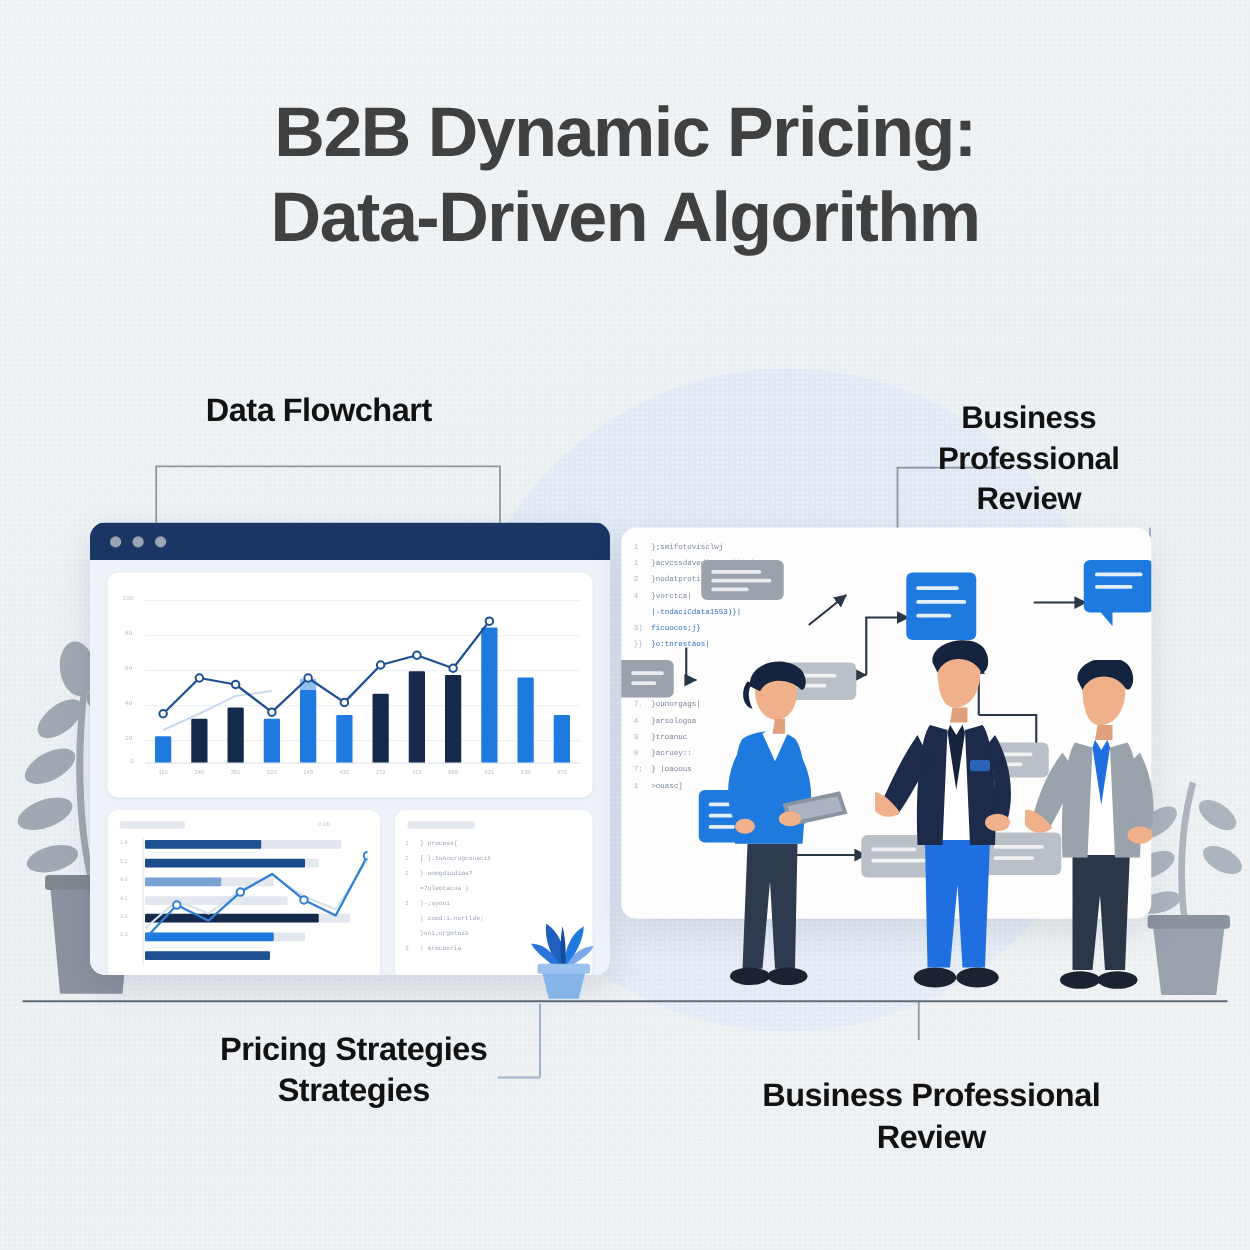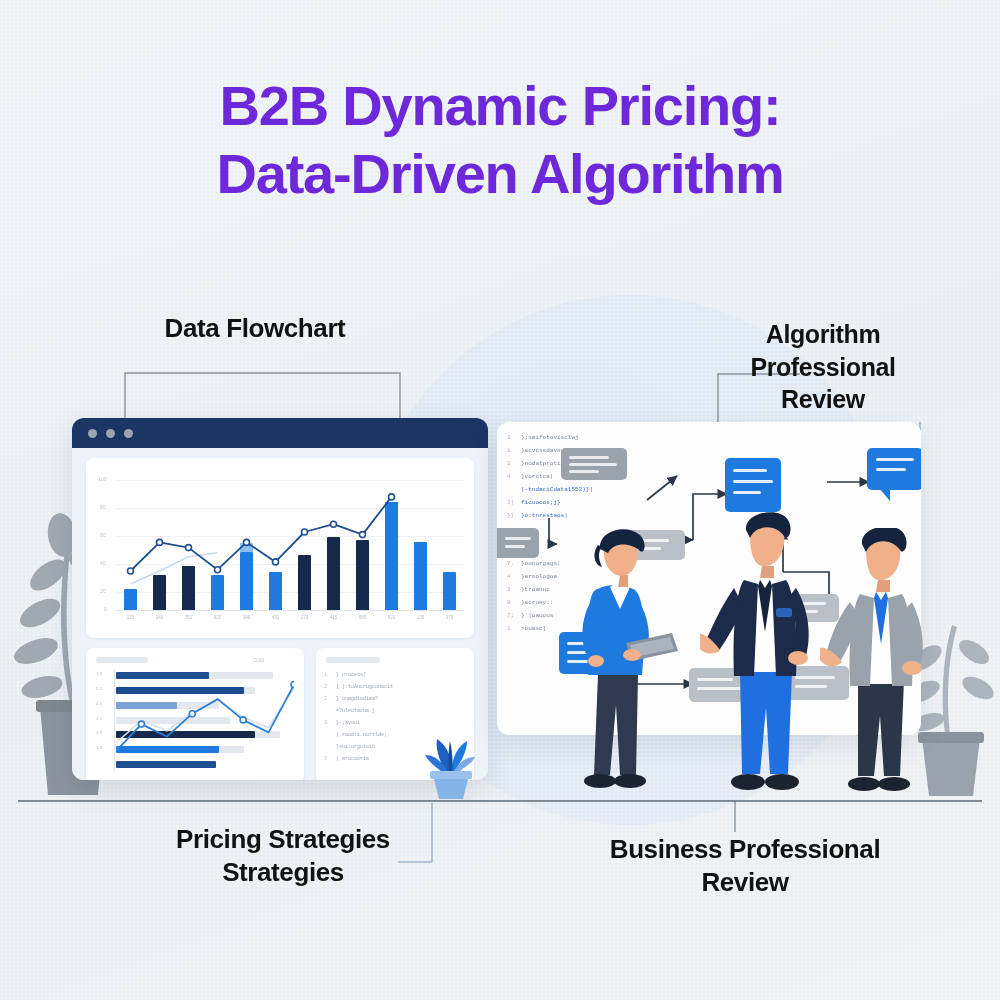--- a/index.html
+++ b/index.html
@@ -19,32 +19,32 @@
     background:radial-gradient(circle at 40% 35%, #dce6f4 0%, #dfe8f5 55%, #e4ebf5 100%);
     opacity:.85;
   }
   .bg-noise{inset:0;opacity:.35;
     background-image:radial-gradient(#ffffff 1px, transparent 1px);
     background-size:4px 4px;}
 
   
   .title{
     left:0;top:72px;width:1000px;text-align:center;
-    font-size:56px;line-height:1.22;font-weight:700;color:#6d28d9;
+    font-size:56px;line-height:1.22;font-weight:700;color:#404040;
     letter-spacing:-1.2px;
   }
   .title .l2{display:block;}
 
   
   .callout{font-weight:700;color:#121212;letter-spacing:-.4px;}
   .callout .cl{display:block;}
   #label-dashboard{left:120px;top:312px;width:270px;text-align:center;font-size:26px;line-height:1.28;}
   #label-review-top{left:733px;top:318px;width:180px;text-align:center;font-size:25px;line-height:1.3;}
   #label-flowchart{left:138px;top:823px;width:290px;text-align:center;font-size:26px;line-height:1.28;}
-  #label-review-bottom{left:580px;top:833px;width:330px;text-align:center;font-size:26px;line-height:1.28;}
+  #label-review-bottom{left:580px;top:860px;width:330px;text-align:center;font-size:26px;line-height:1.28;}
 
   
   .conn{stroke:#8d949c;stroke-width:1.4;fill:none;}
   .conn-blue{stroke:#9fb4cc;stroke-width:1.6;fill:none;}
   .floor{stroke:#5f6b76;stroke-width:1.6;}
 
   
   #browser{
     left:72px;top:418px;width:416px;height:362px;
     border-radius:12px;background:#f4f7fb;
@@ -482,21 +482,21 @@
       <path d="M18 50 L54 50 L48 74 L24 74 Z" fill="#85b5e8"></path>
       <rect x="15" y="46" width="42" height="8" rx="2" fill="#99c2ee"></rect>
     </svg>
   </div>
 
   <div class="abs callout" id="label-dashboard">
     <span class="cl">Data Flowchart</span>
   </div>
 
   <div class="abs callout" id="label-review-top">
-    <span class="cl">Algorithm</span>
+    <span class="cl">Business</span>
     <span class="cl">Professional</span>
     <span class="cl">Review</span>
   </div>
 
   <div class="abs callout" id="label-flowchart">
     <span class="cl">Pricing Strategies</span>
     <span class="cl">Strategies</span>
   </div>
 
   <div class="abs callout" id="label-review-bottom">

